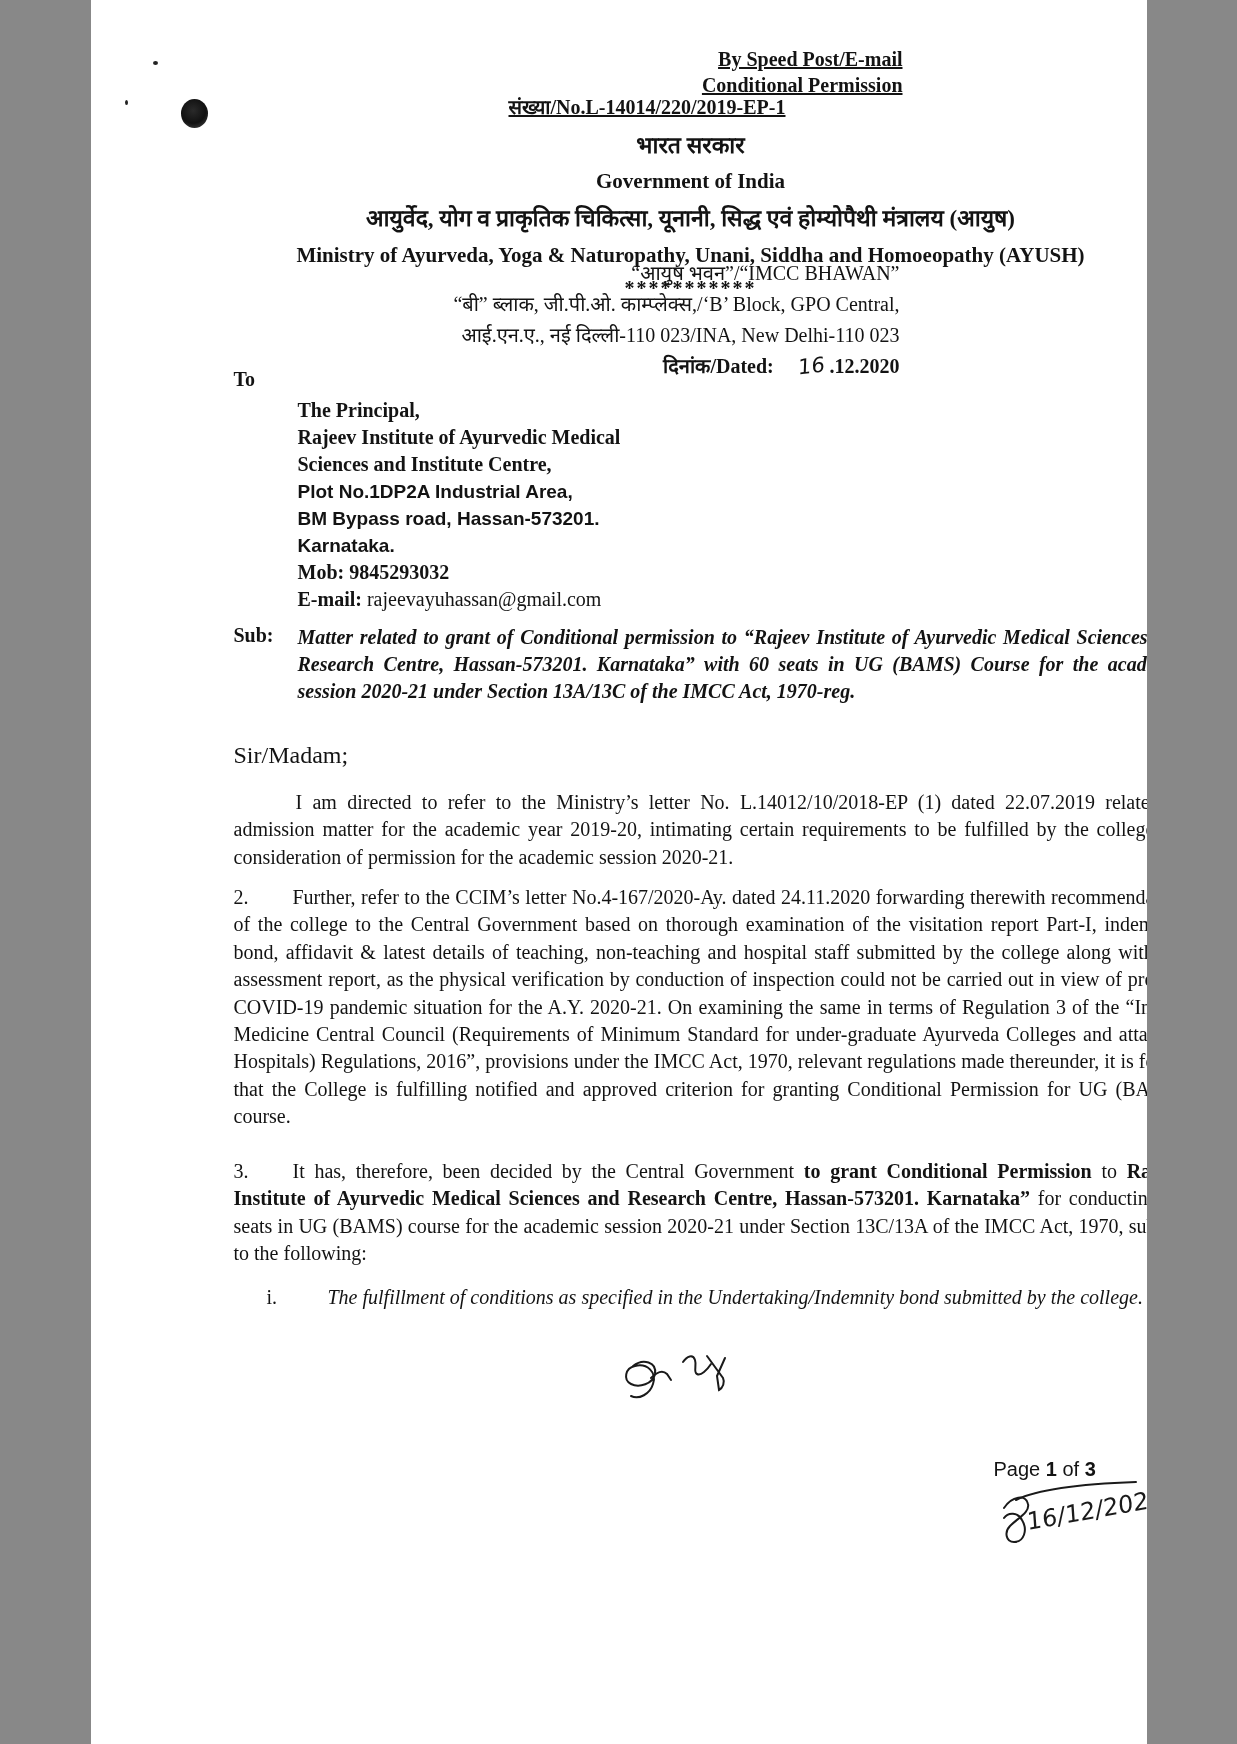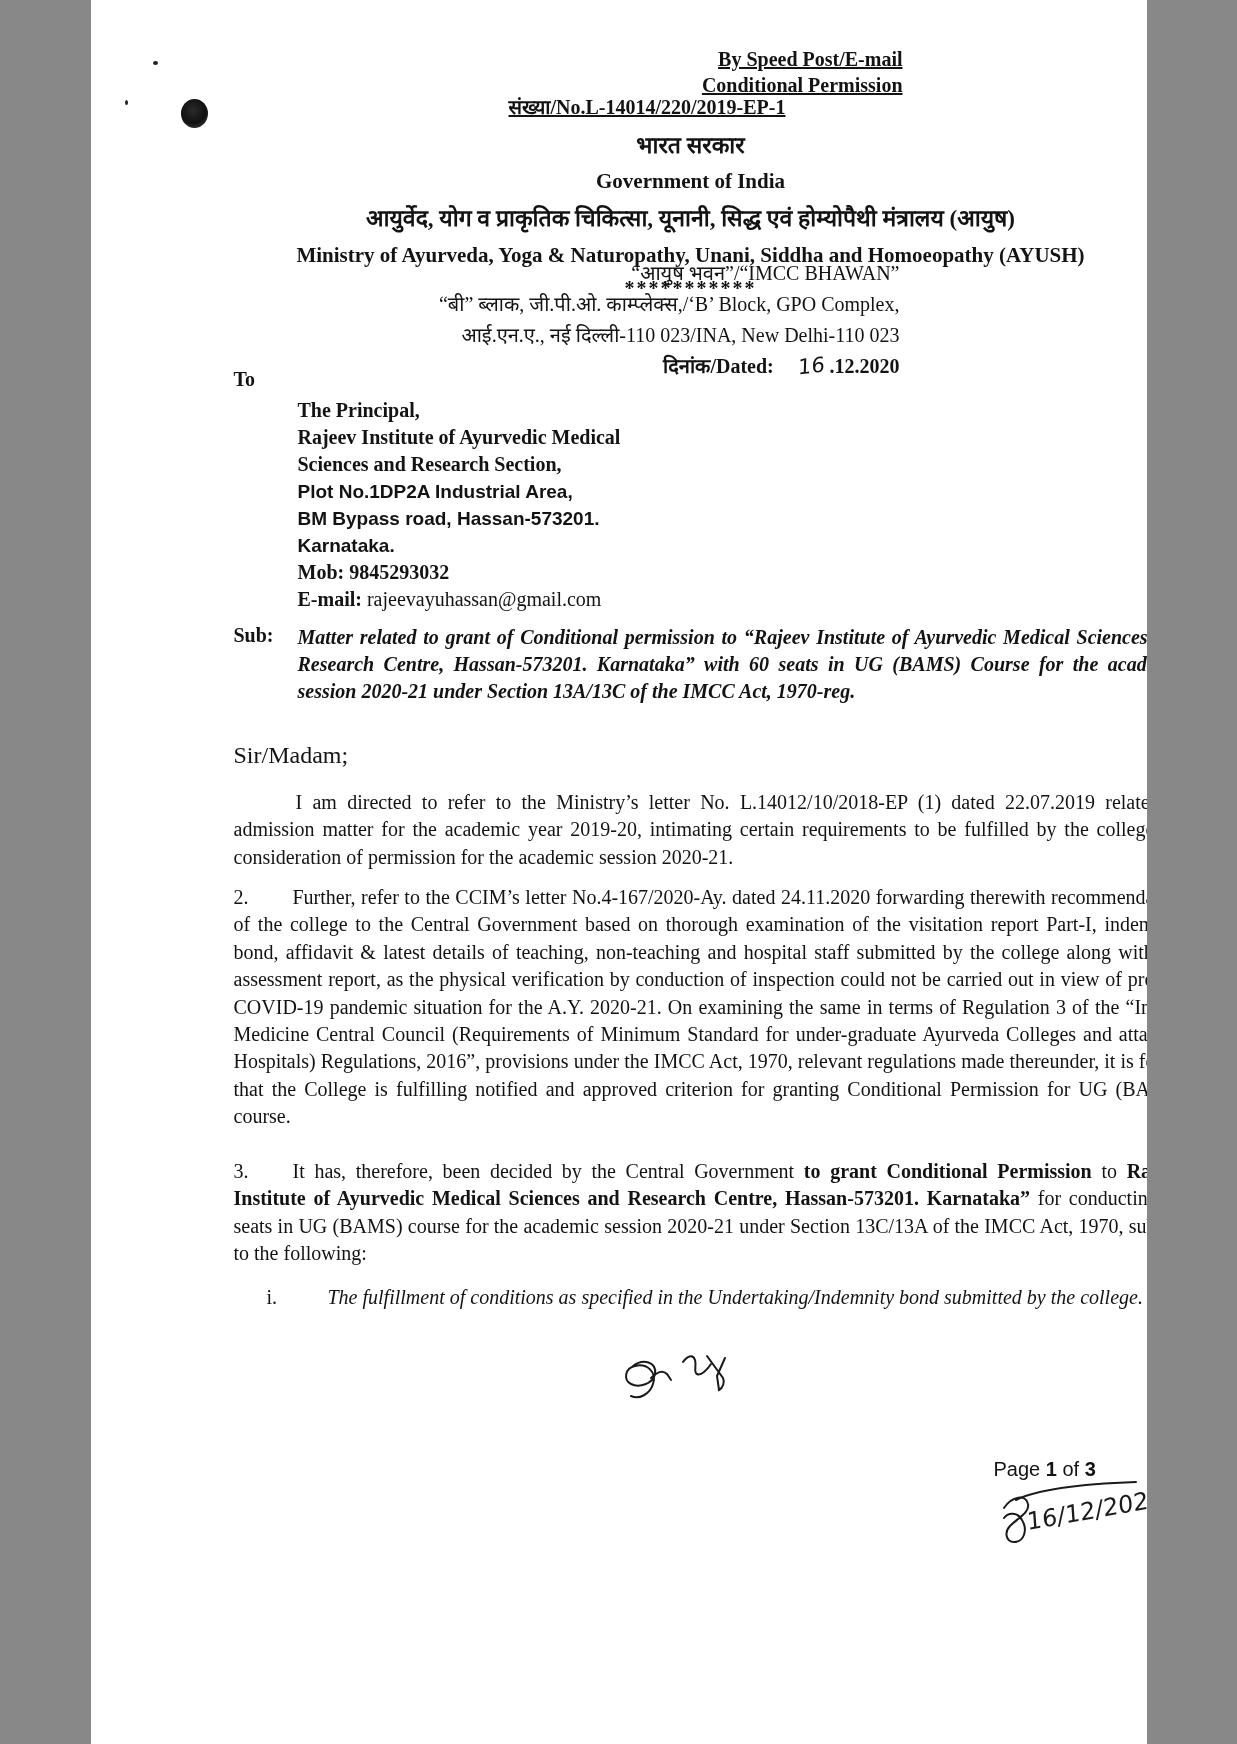--- a/index.html
+++ b/index.html
@@ -56,36 +56,36 @@
   <div class="abs" style="left:0;top:124px;width:1200px;">
     <div class="ctr b" style="font-size:23px;line-height:28px;">भारत सरकार</div>
     <div class="ctr serif b" style="font-size:21px;line-height:27px;">Government of India</div>
     <div class="ctr b" style="font-size:23px;line-height:31px;">आयुर्वेद, योग व प्राकृतिक चिकित्सा, यूनानी, सिद्ध एवं होम्योपैथी मंत्रालय (आयुष)</div>
     <div class="ctr serif b" style="font-size:21px;line-height:27px;">Ministry of Ayurveda, Yoga &amp; Naturopathy, Unani, Siddha and Homoeopathy (AYUSH)</div>
     <div class="ctr serif b" style="font-size:20px;line-height:22px;letter-spacing:2px;">***********</div>
   </div>
 
   <div class="abs rt serif" style="right:247px;top:258px;font-size:20px;line-height:31px;">
     <div>“आयुष भवन”/“IMCC BHAWAN”</div>
-    <div>“बी” ब्लाक, जी.पी.ओ. काम्प्लेक्स,/‘B’ Block, GPO Complex,</div>
+    <div>“बी” ब्लाक, जी.पी.ओ. काम्प्लेक्स,/‘B’ Block, GPO Central,</div>
     <div>आई.एन.ए., नई दिल्ली-110 023/INA, New Delhi-110 023</div>
     <div>
       <span class="b">दिनांक/Dated:</span>
       <span class="spacer" style="width:14px;"></span>
       <span class="hand">16</span>
       <span class="b">.12.2020</span>
     </div>
   </div>
 
   <div class="abs serif b" style="left:143px;top:368px;font-size:20px;">To</div>
 
   <div class="abs" style="left:207px;top:397px;font-size:20px;line-height:27px;">
     <div class="serif b">The Principal,</div>
     <div class="serif b">Rajeev Institute of Ayurvedic Medical</div>
-    <div class="serif b">Sciences and Research Section,</div>
+    <div class="serif b">Sciences and Institute Centre,</div>
     <div class="sans b" style="font-size:19px;">Plot No.1DP2A Industrial Area,</div>
     <div class="sans b" style="font-size:19px;">BM Bypass road, Hassan-573201.</div>
     <div class="sans b" style="font-size:19px;">Karnataka.</div>
     <div class="serif b">Mob: 9845293032</div>
     <div>
       <span class="serif b">E-mail:</span><span class="serif"> rajeevayuhassan@gmail.com</span>
     </div>
   </div>
 
   <div class="abs serif b" style="left:143px;top:624px;font-size:20px;">Sub:</div>

